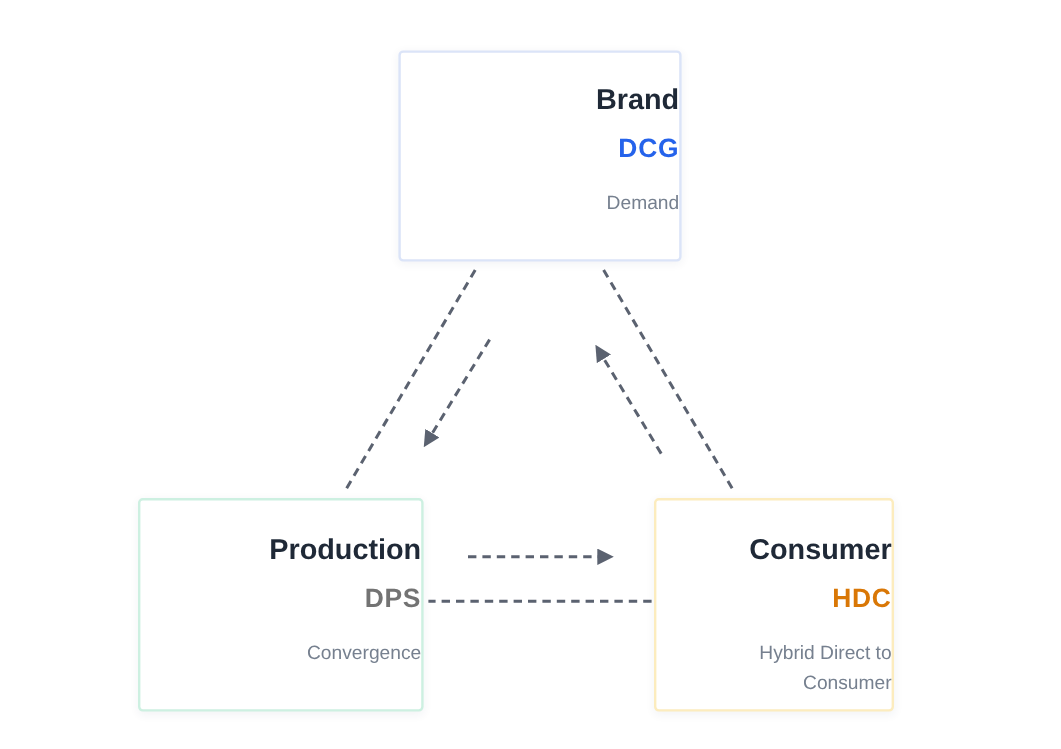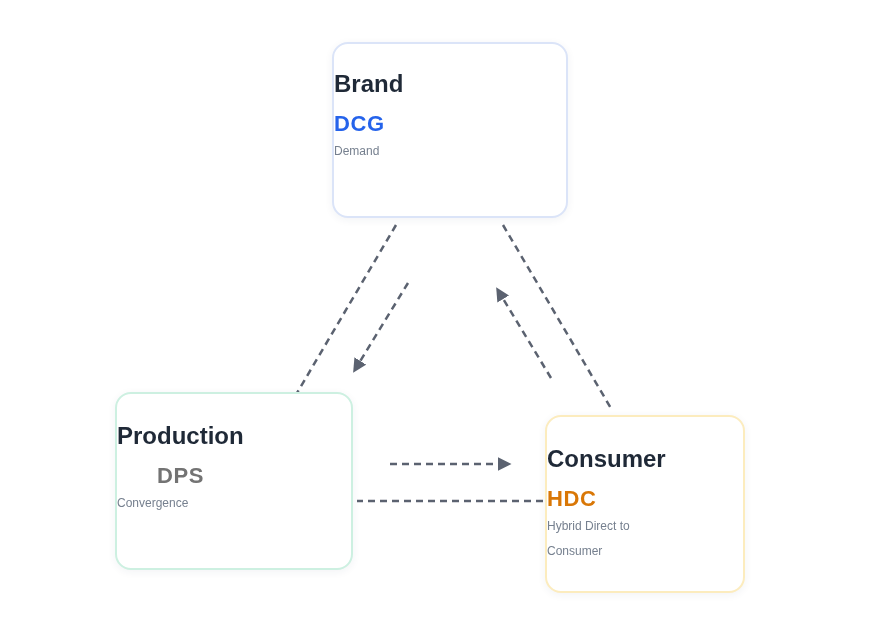--- a/index.html
+++ b/index.html
@@ -19,45 +19,45 @@
     position: absolute;
     inset: 0;
     width: 884px;
     height: 624px;
     pointer-events: none;
   }
   .node {
     position: absolute;
     background: #ffffff;
     border: 2px solid #4c1d95;
-    border-radius: 16px;
+    border-radius: 4px;
     box-sizing: border-box;
-    text-align: left;
+    text-align: right;
     box-shadow: 0 2px 8px rgba(30, 50, 90, 0.06);
   }
   .node-brand      { left: 332px; top: 42px;  width: 236px; height: 176px; padding-top: 26px; }
-  .node-production { left: 115px; top: 392px; width: 238px; height: 178px; padding-top: 28px; }
+  .node-production { left: 115px; top: 415px; width: 238px; height: 178px; padding-top: 28px; }
   .node-consumer   { left: 545px; top: 415px; width: 200px; height: 178px; padding-top: 28px; }
 
   .node-title {
     display: block;
     font-size: 24px;
     font-weight: 700;
     color: #1f2937;
   }
   .node-abbr {
     display: block;
     margin-top: 13px;
     font-size: 22px;
     font-weight: 700;
     letter-spacing: 0.6px;
   }
   .node-desc {
-    margin-top: 2px;
-    font-size: 12px;
+    margin-top: 20px;
+    font-size: 16px;
     line-height: 25px;
     color: #76808f;
   }
   .desc-line {
     display: block;
     white-space: nowrap;
   }
   .edge {
     stroke: #5b6270;
     stroke-width: 2.5;

